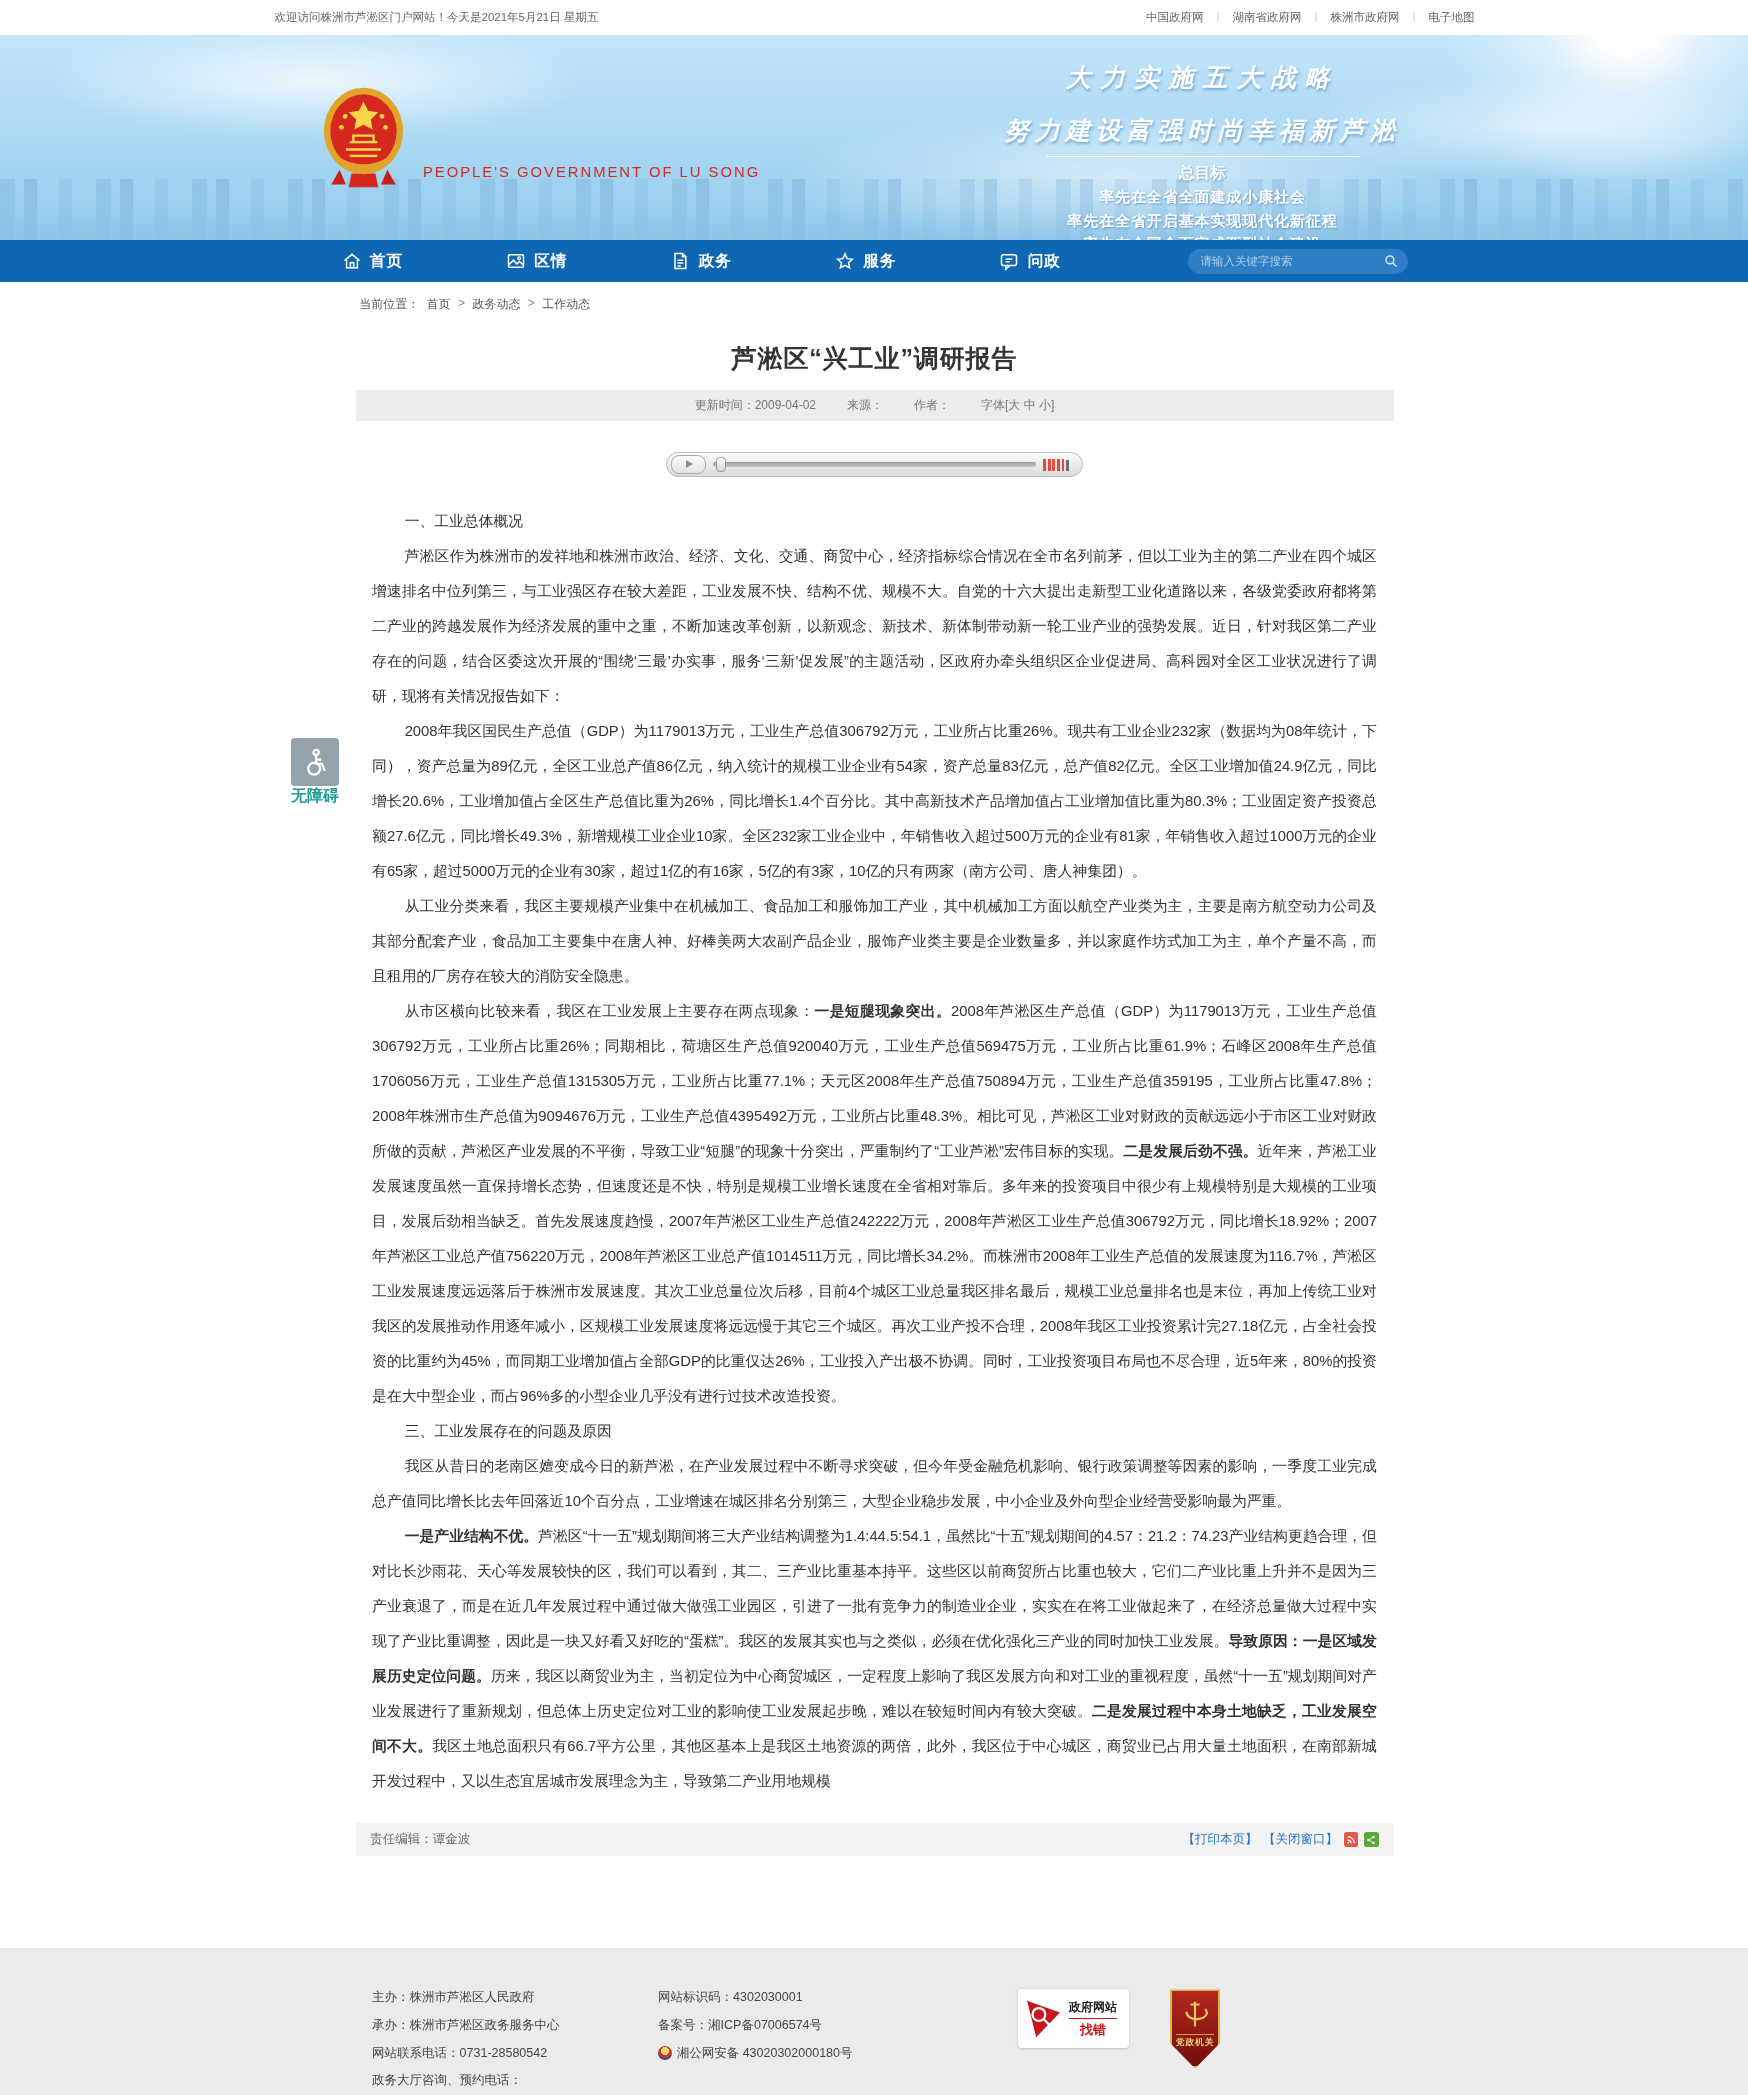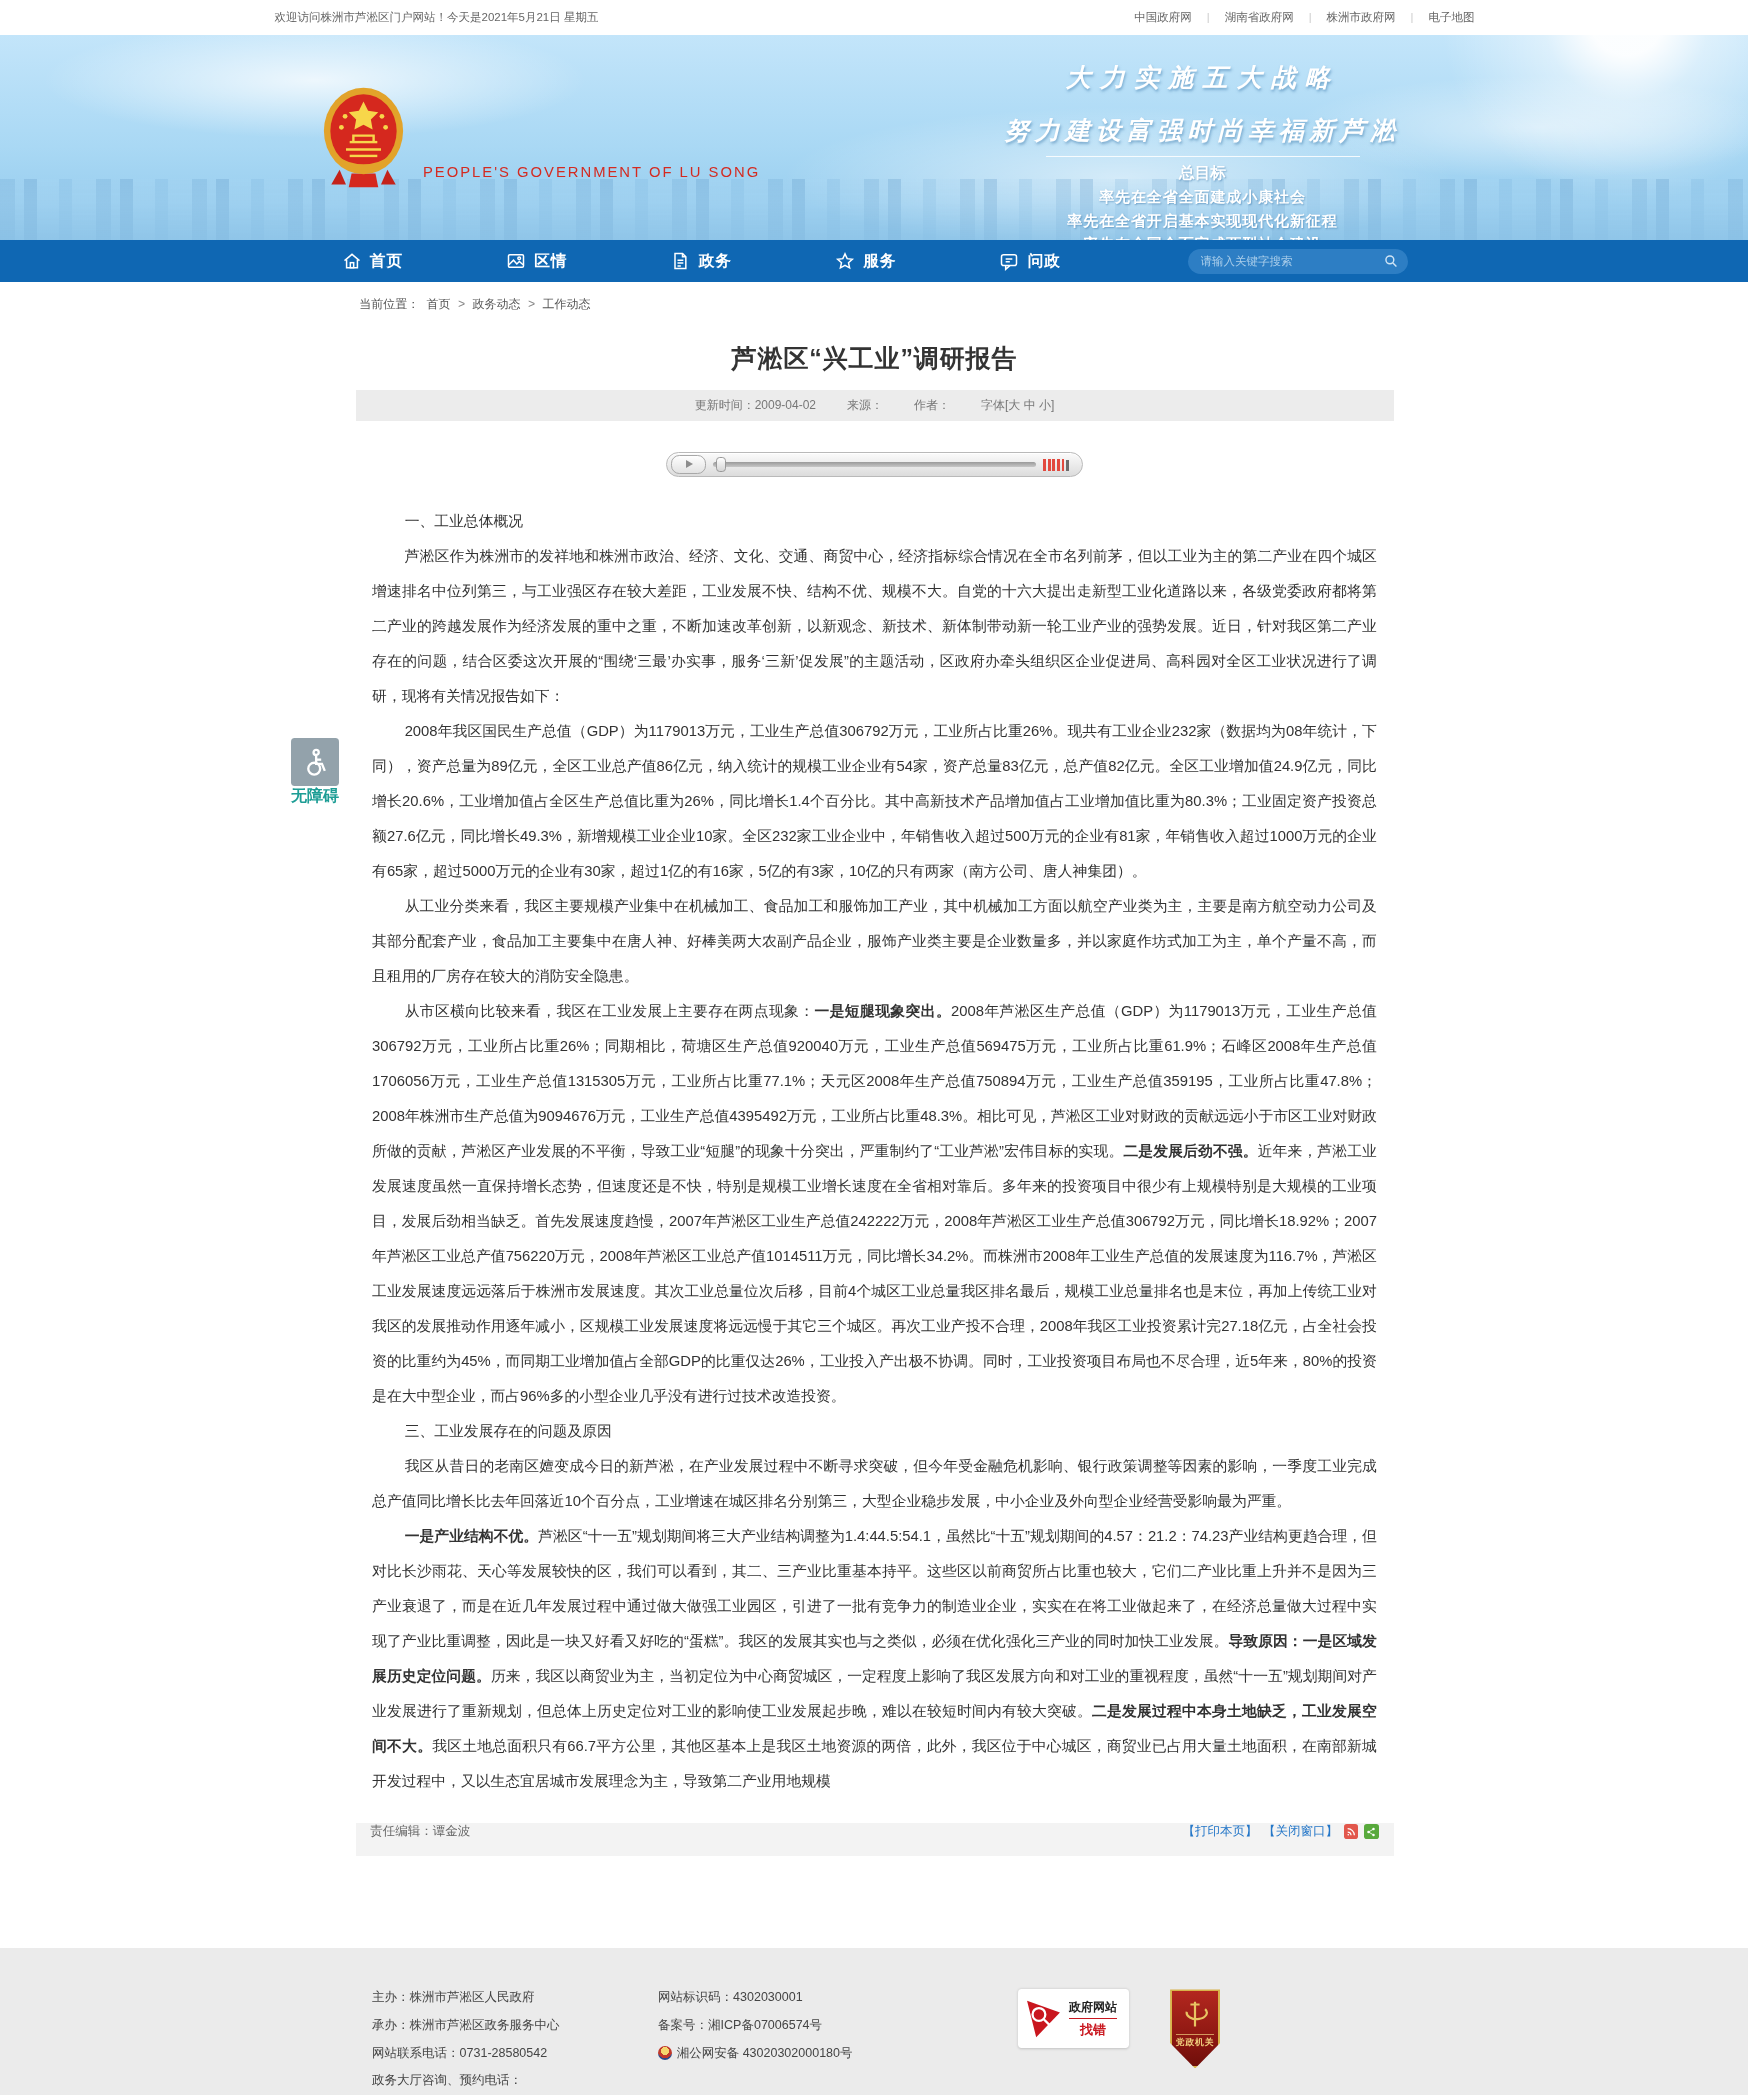--- a/index.html
+++ b/index.html
@@ -10,21 +10,21 @@
     color: #333;
     position: relative;
   }
   
   .topbar { height: 35px; background: #fff; }
   .topbar-inner {
     width: 1200px; margin: 0 auto; height: 100%;
     display: flex; align-items: center; justify-content: space-between;
     font-size: 11.5px; color: #666;
   }
-  .tb-links { display: flex; align-items: center; gap: 13px; font-family: Liberation Mono, monospace; }
+  .tb-links { display: flex; align-items: flex-start; gap: 13px; }
   .tb-link { color: #666; text-decoration: none; cursor: pointer; }
   .tb-sep { color: #ccc; }
   
   .banner {
     position: relative; height: 205px; overflow: hidden;
     background:
       radial-gradient(circle at 93% -8%, rgba(255,255,255,0.95) 0 37px, rgba(255,255,255,0.45) 83px, rgba(255,255,255,0) 185px),
       radial-gradient(ellipse 388px 83px at 18% 22%, rgba(255,255,255,0.75), rgba(255,255,255,0) 70%),
       radial-gradient(ellipse 480px 102px at 64% 70%, rgba(255,255,255,0.55), rgba(255,255,255,0) 70%),
       radial-gradient(ellipse 351px 74px at 88% 45%, rgba(255,255,255,0.5), rgba(255,255,255,0) 70%),
@@ -111,21 +111,21 @@
   .vol span { width: 2.8px; background: #e2493e; display: inline-block; }
   .vol span:nth-child(1){height:12px} .vol span:nth-child(2){height:12px}
   .vol span:nth-child(3){height:12px} .vol span:nth-child(4){height:12px}
   .vol span:nth-child(5){height:12px} .vol span:nth-child(6){height:11px; background:#6c6c6c;}
   
   .article-body { padding: 7.4px 16.6px 24px; }
   .para { font-size: 14.8px; line-height: 35px; color: #333; text-indent: 2.2em; text-align: justify; }
   .run.bold { font-weight: bold; }
   
   .article-bar {
-    height: 33px; background: #f3f3f3; display: flex; align-items: flex-start;
+    height: 33px; background: #f3f3f3; display: flex; align-items: center;
     justify-content: space-between; padding: 0 14.8px; font-size: 12.5px;
   }
   .editor { color: #666; }
   .bar-right { display: flex; align-items: center; gap: 5.5px; }
   .bar-link { color: #2577c8; text-decoration: none; cursor: pointer; }
   .mini-ic { width: 14.8px; height: 14.8px; border-radius: 2.8px; display: inline-flex; align-items: center; justify-content: center; cursor: pointer; }
   .mini-ic.orange { background: #e2574c; }
   .mini-ic.green { background: #58a93c; }
   .mini-ic svg { width: 10px; height: 10px; }
   

